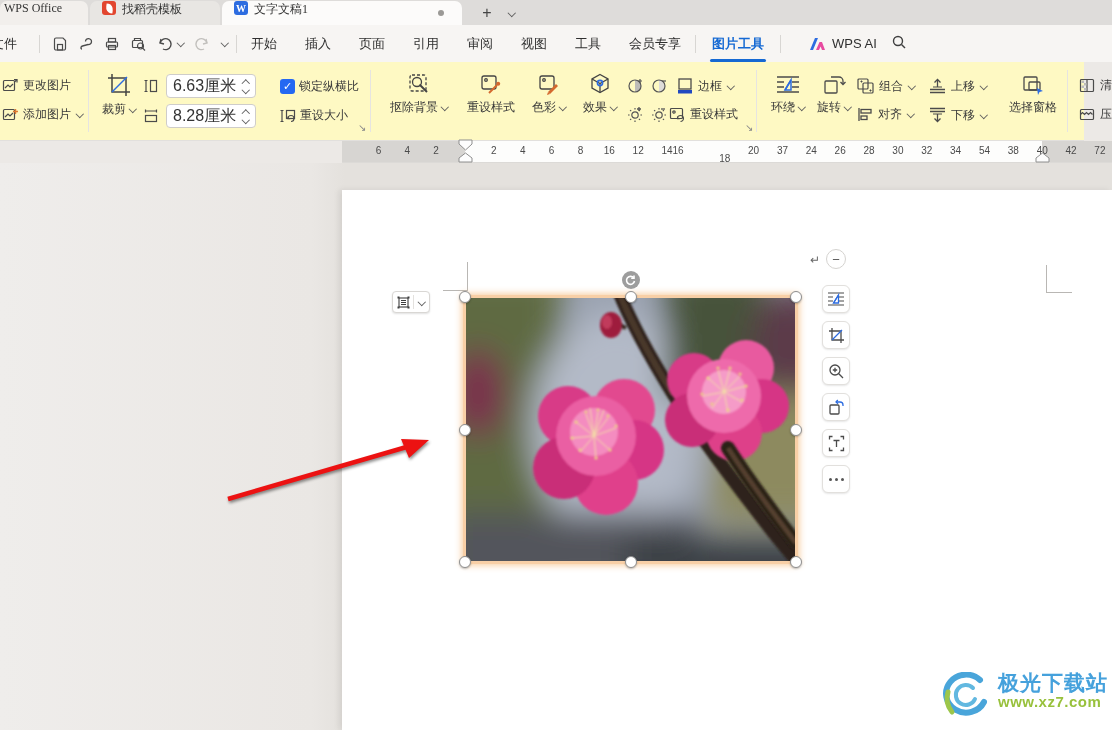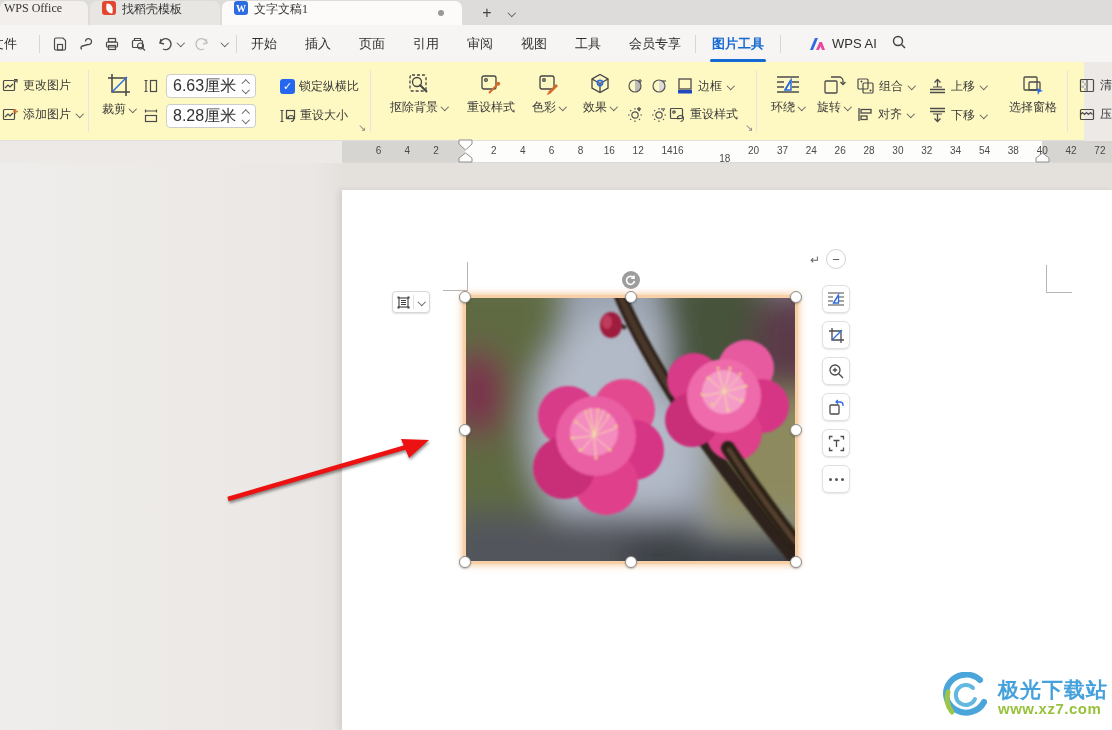--- a/index.html
+++ b/index.html
@@ -78,21 +78,21 @@
   .side-btn { position:absolute; left:0; width:28px; height:28px; background:#fff; border:1px solid #e2e0dd; border-radius:6px;
               display:flex; align-items:center; justify-content:center; box-shadow:0 1px 2px rgba(0,0,0,0.10); }
   .collapse-btn { position:absolute; left:4px; top:-36px; width:20px; height:20px; border-radius:50%; background:#fff; border:1px solid #d5d3d0;
                   display:flex; align-items:center; justify-content:center; font-size:13px; color:#555; }
   .return-glyph { position:absolute; left:-12px; top:-32px; font-size:12px; color:#666; }
 
   
   .anno-arrow { position:absolute; left:210px; top:262px; }
 
   
-  .watermark { position:absolute; left:940px; top:672px; display:flex; align-items:center; gap:4px; }
+  .watermark { position:absolute; left:940px; top:672px; display:flex; gap:4px; }
   .wm-text { display:flex; flex-direction:column; line-height:1.05; }
   .wm-site { font-size:21px; font-weight:bold; color:#45a1dc; letter-spacing:1px; }
   .wm-url  { font-size:15px; font-weight:bold; color:#98c13c; letter-spacing:0.5px; }
 
   .dot3 { display:flex; gap:3px; }
   .dot3 i { width:3px; height:3px; border-radius:50%; background:#555; }
 </style>
 </head>
 <body>
 

